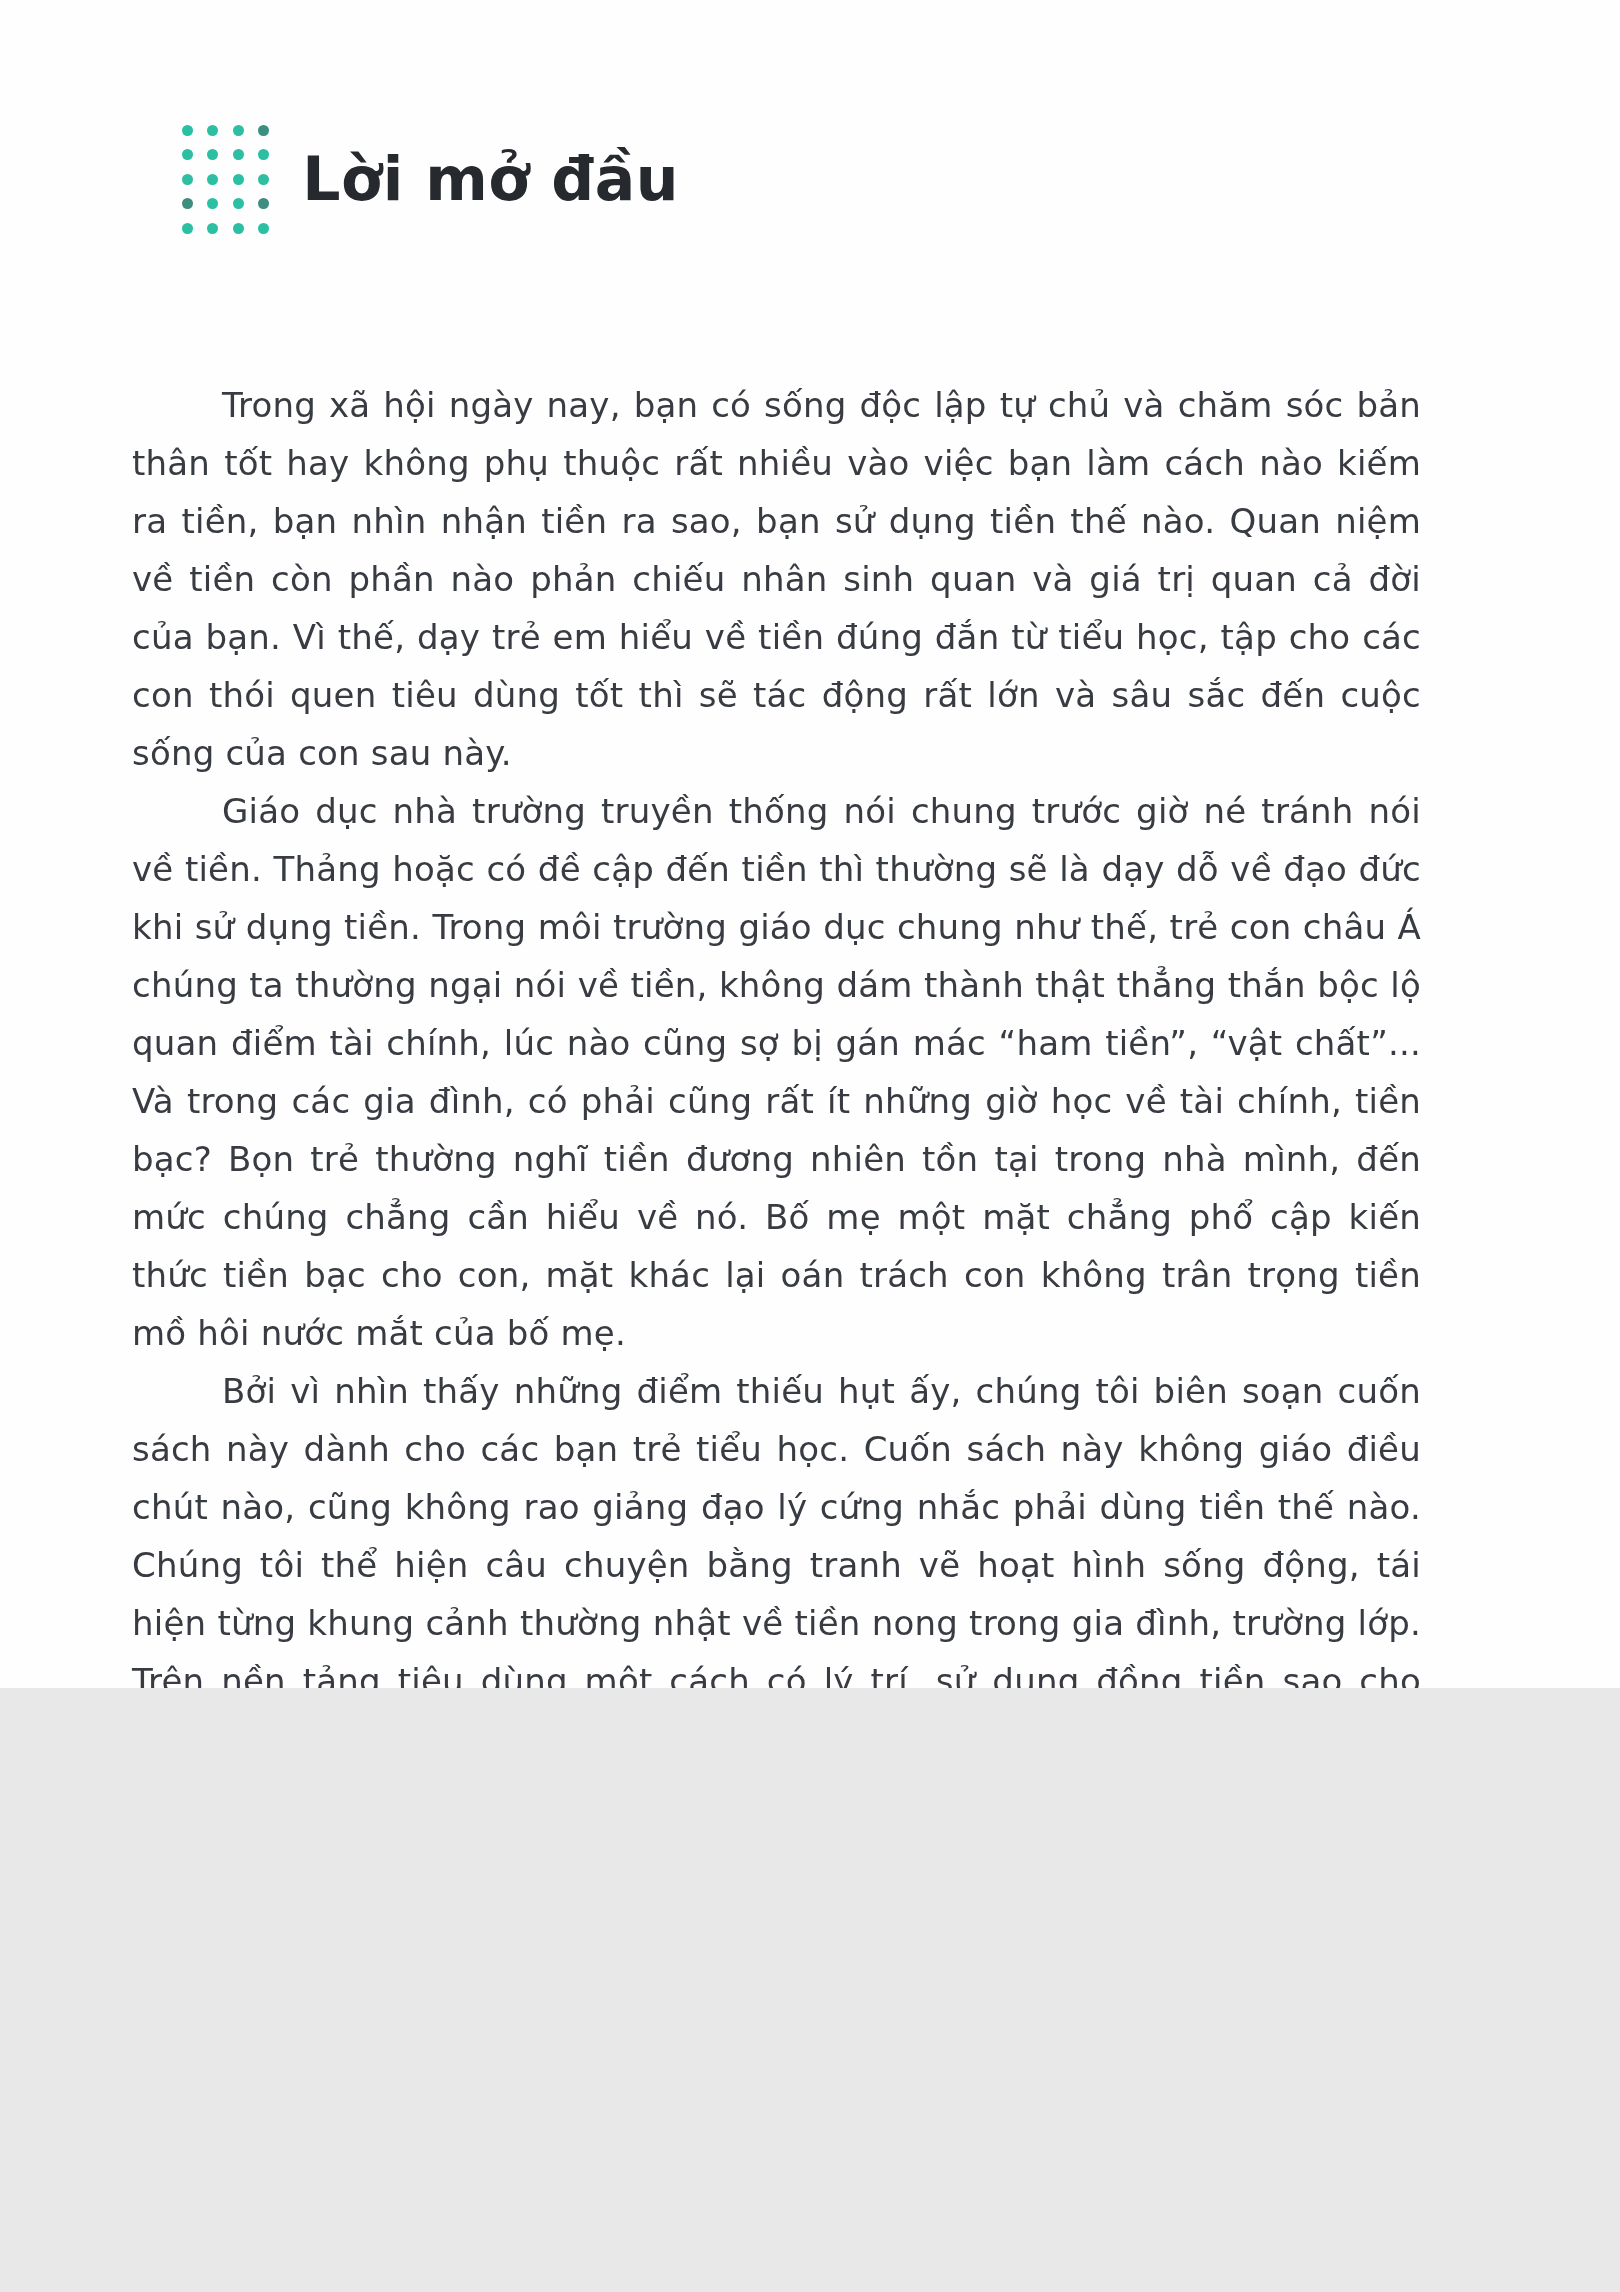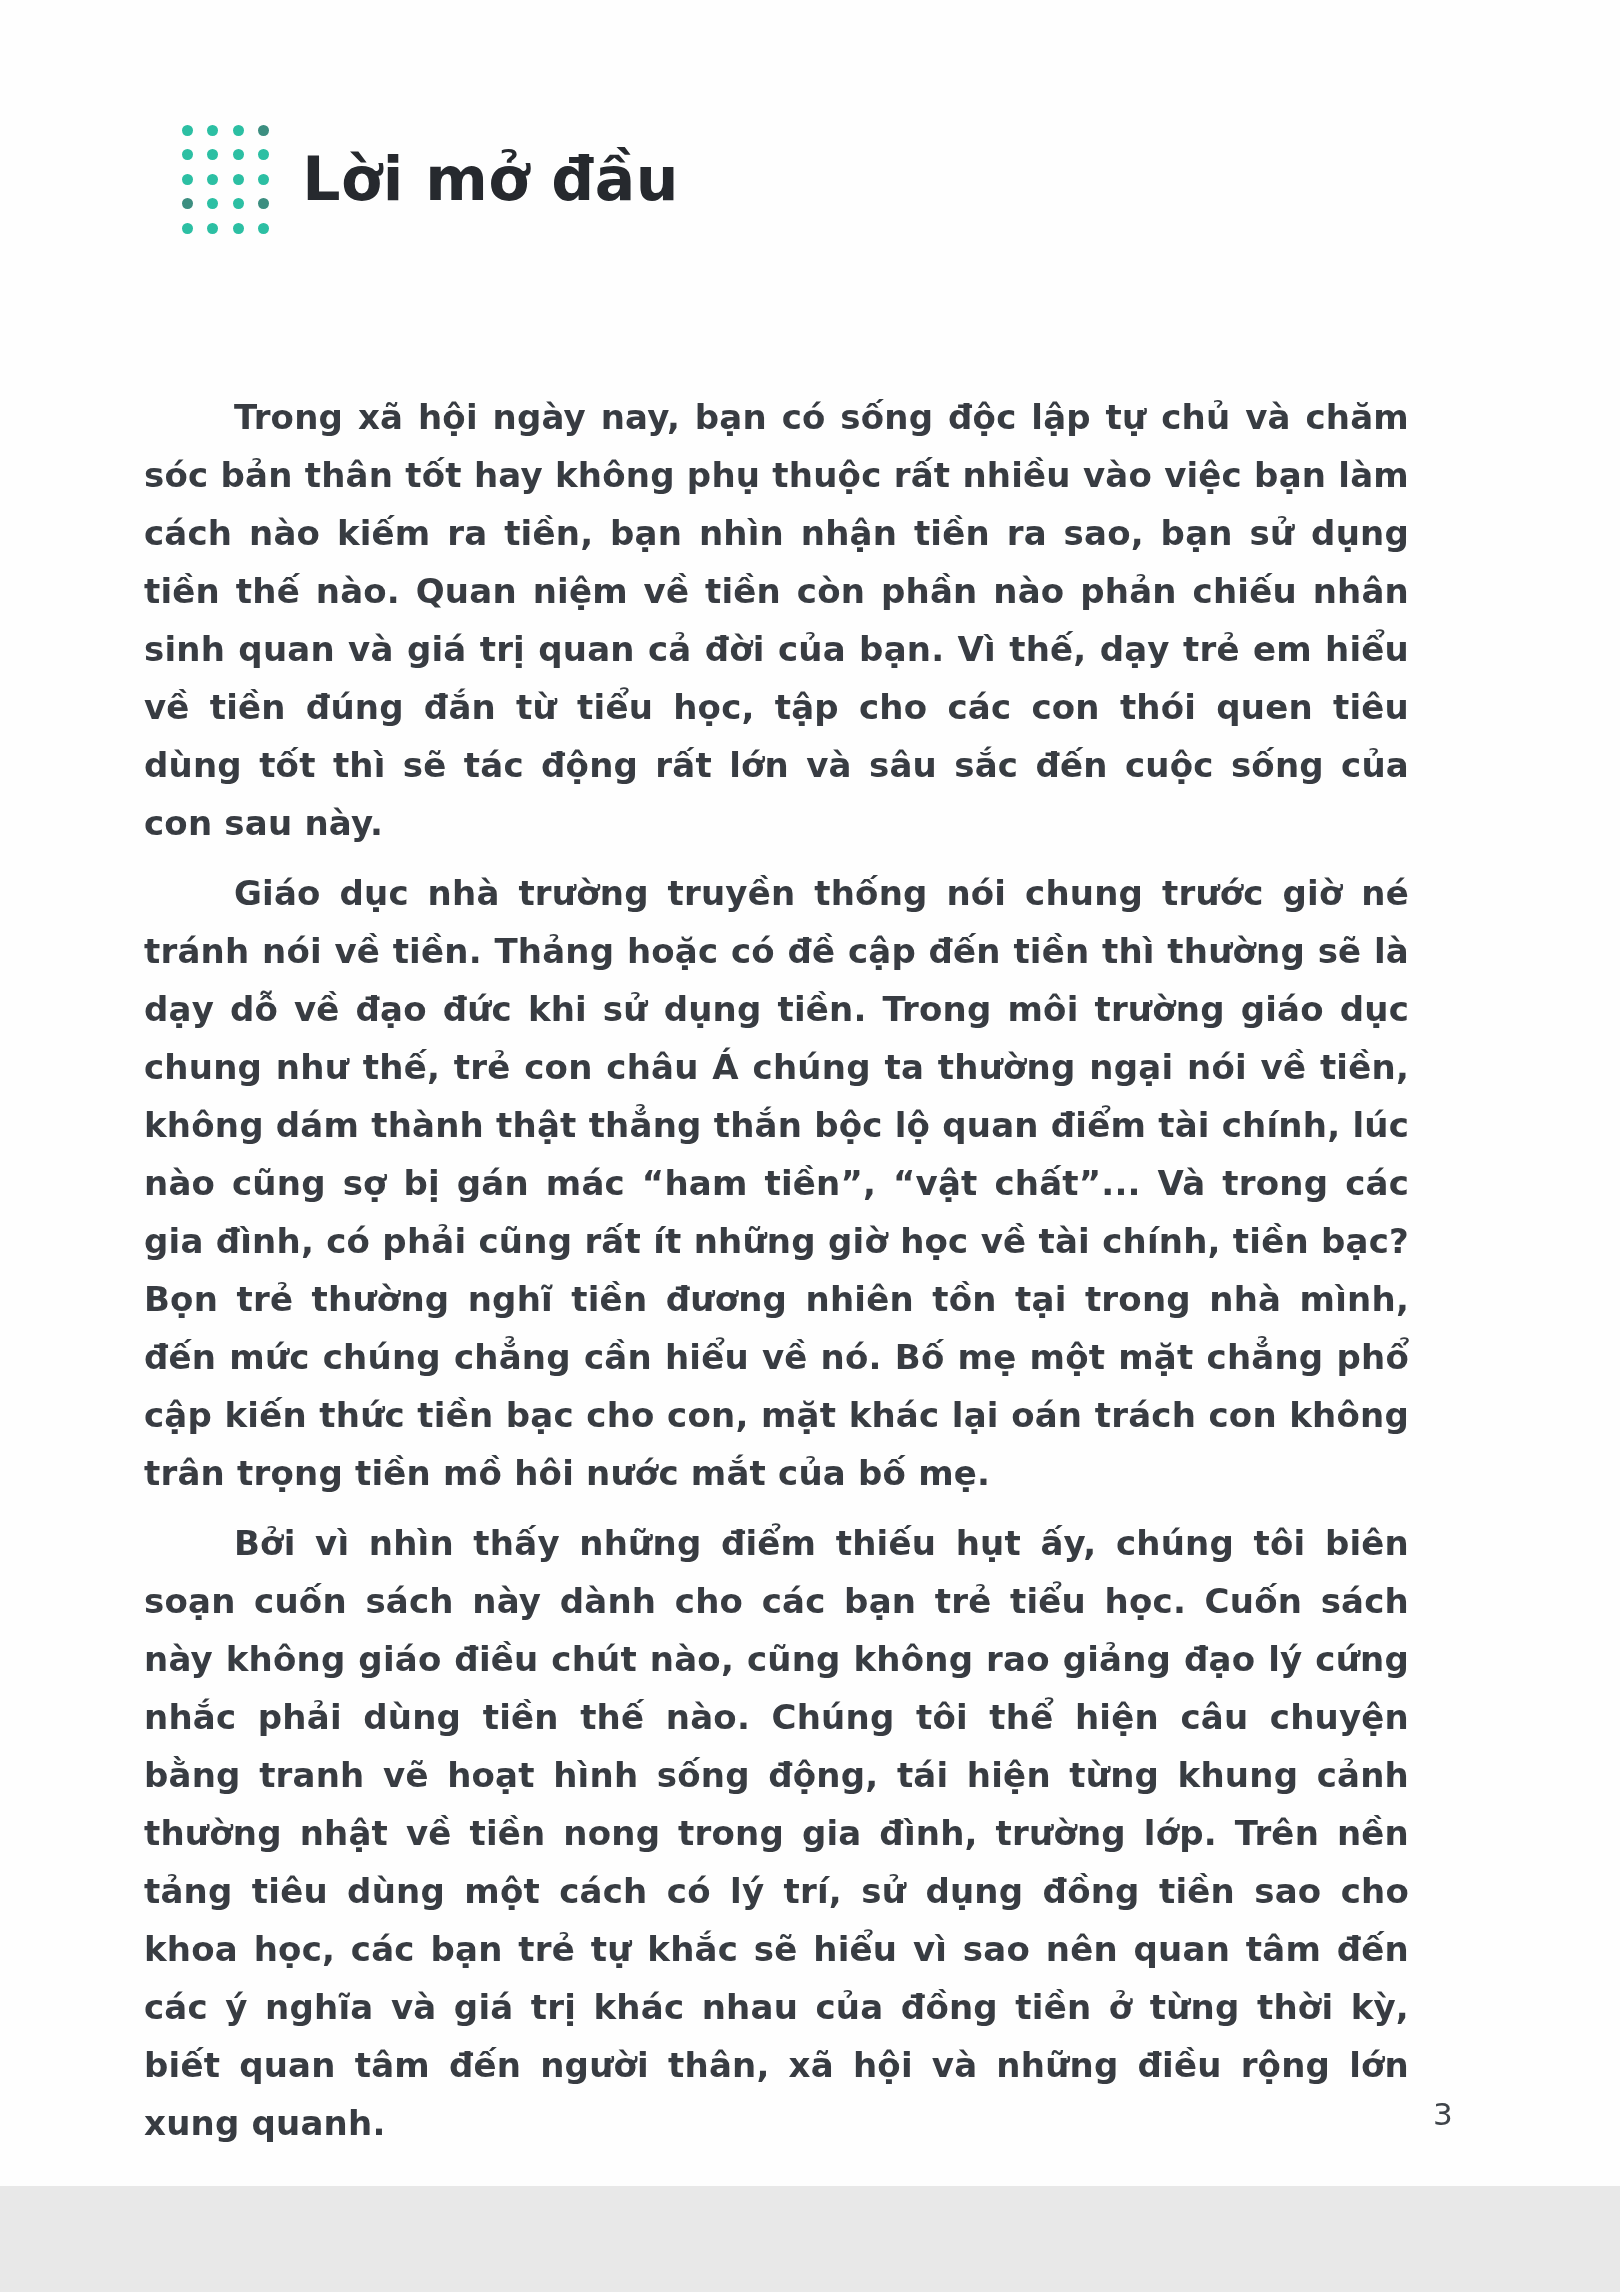--- a/index.html
+++ b/index.html
@@ -3,21 +3,21 @@
 <meta charset="utf-8">
 <style>
   html, body {
     margin: 0;
     padding: 0;
     background: #e8e8e8;
   }
   .page {
     position: relative;
     width: 1620px;
-    height: 2186px;
+    height: 1688px;
     background: #fefefe;
     font-family: "DejaVu Sans", "Liberation Sans", sans-serif;
     color: var(--text-color, #383c42);
     overflow: hidden;
   }
 
   
   .header {
     position: absolute;
     top: 125px;
@@ -56,23 +56,22 @@
     position: absolute;
     top: 376px;
     left: 132px;
     width: 1289px;
     font-size: 34px;
     line-height: 58px;
     text-align: justify;
     letter-spacing: 0.2px;
   }
   .body-text p {
-    margin: 12px;
+    margin: 0;
     text-indent: 90px;
-    font-weight: bold;
   }
 
   
   .page-number {
     position: absolute;
     top: 2096px;
     left: 1433px;
     font-size: 31px;
     color: #3f444a;
   }

